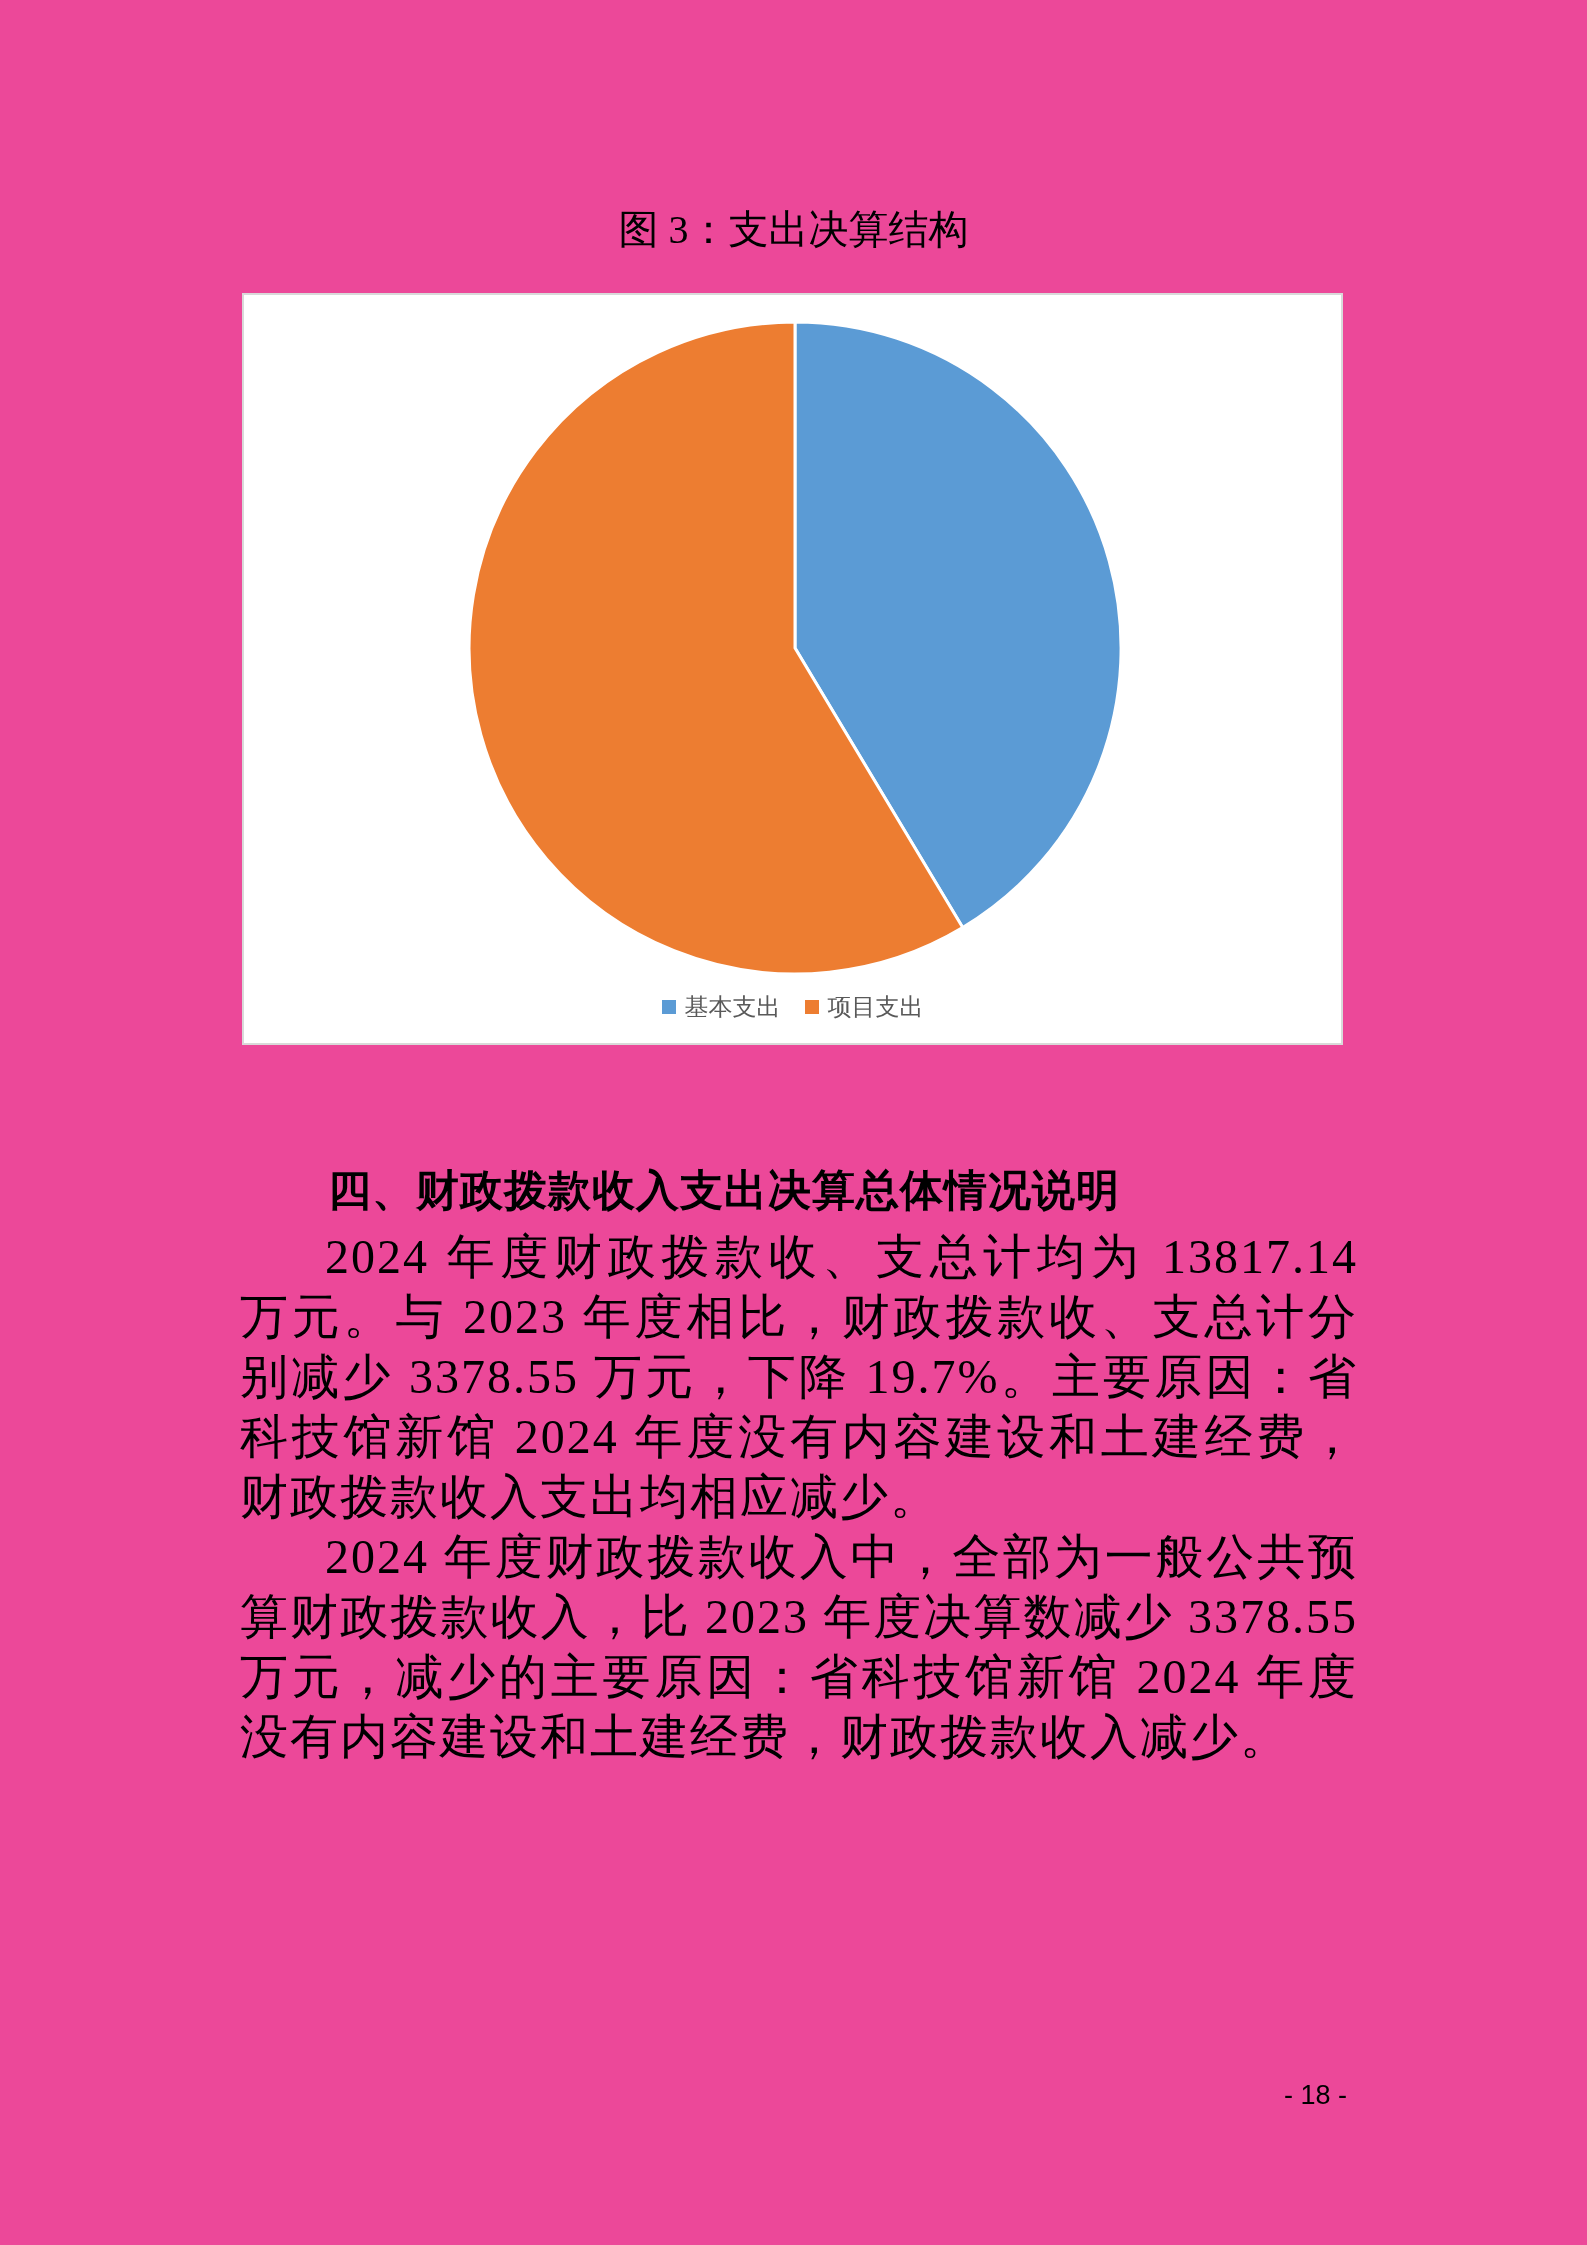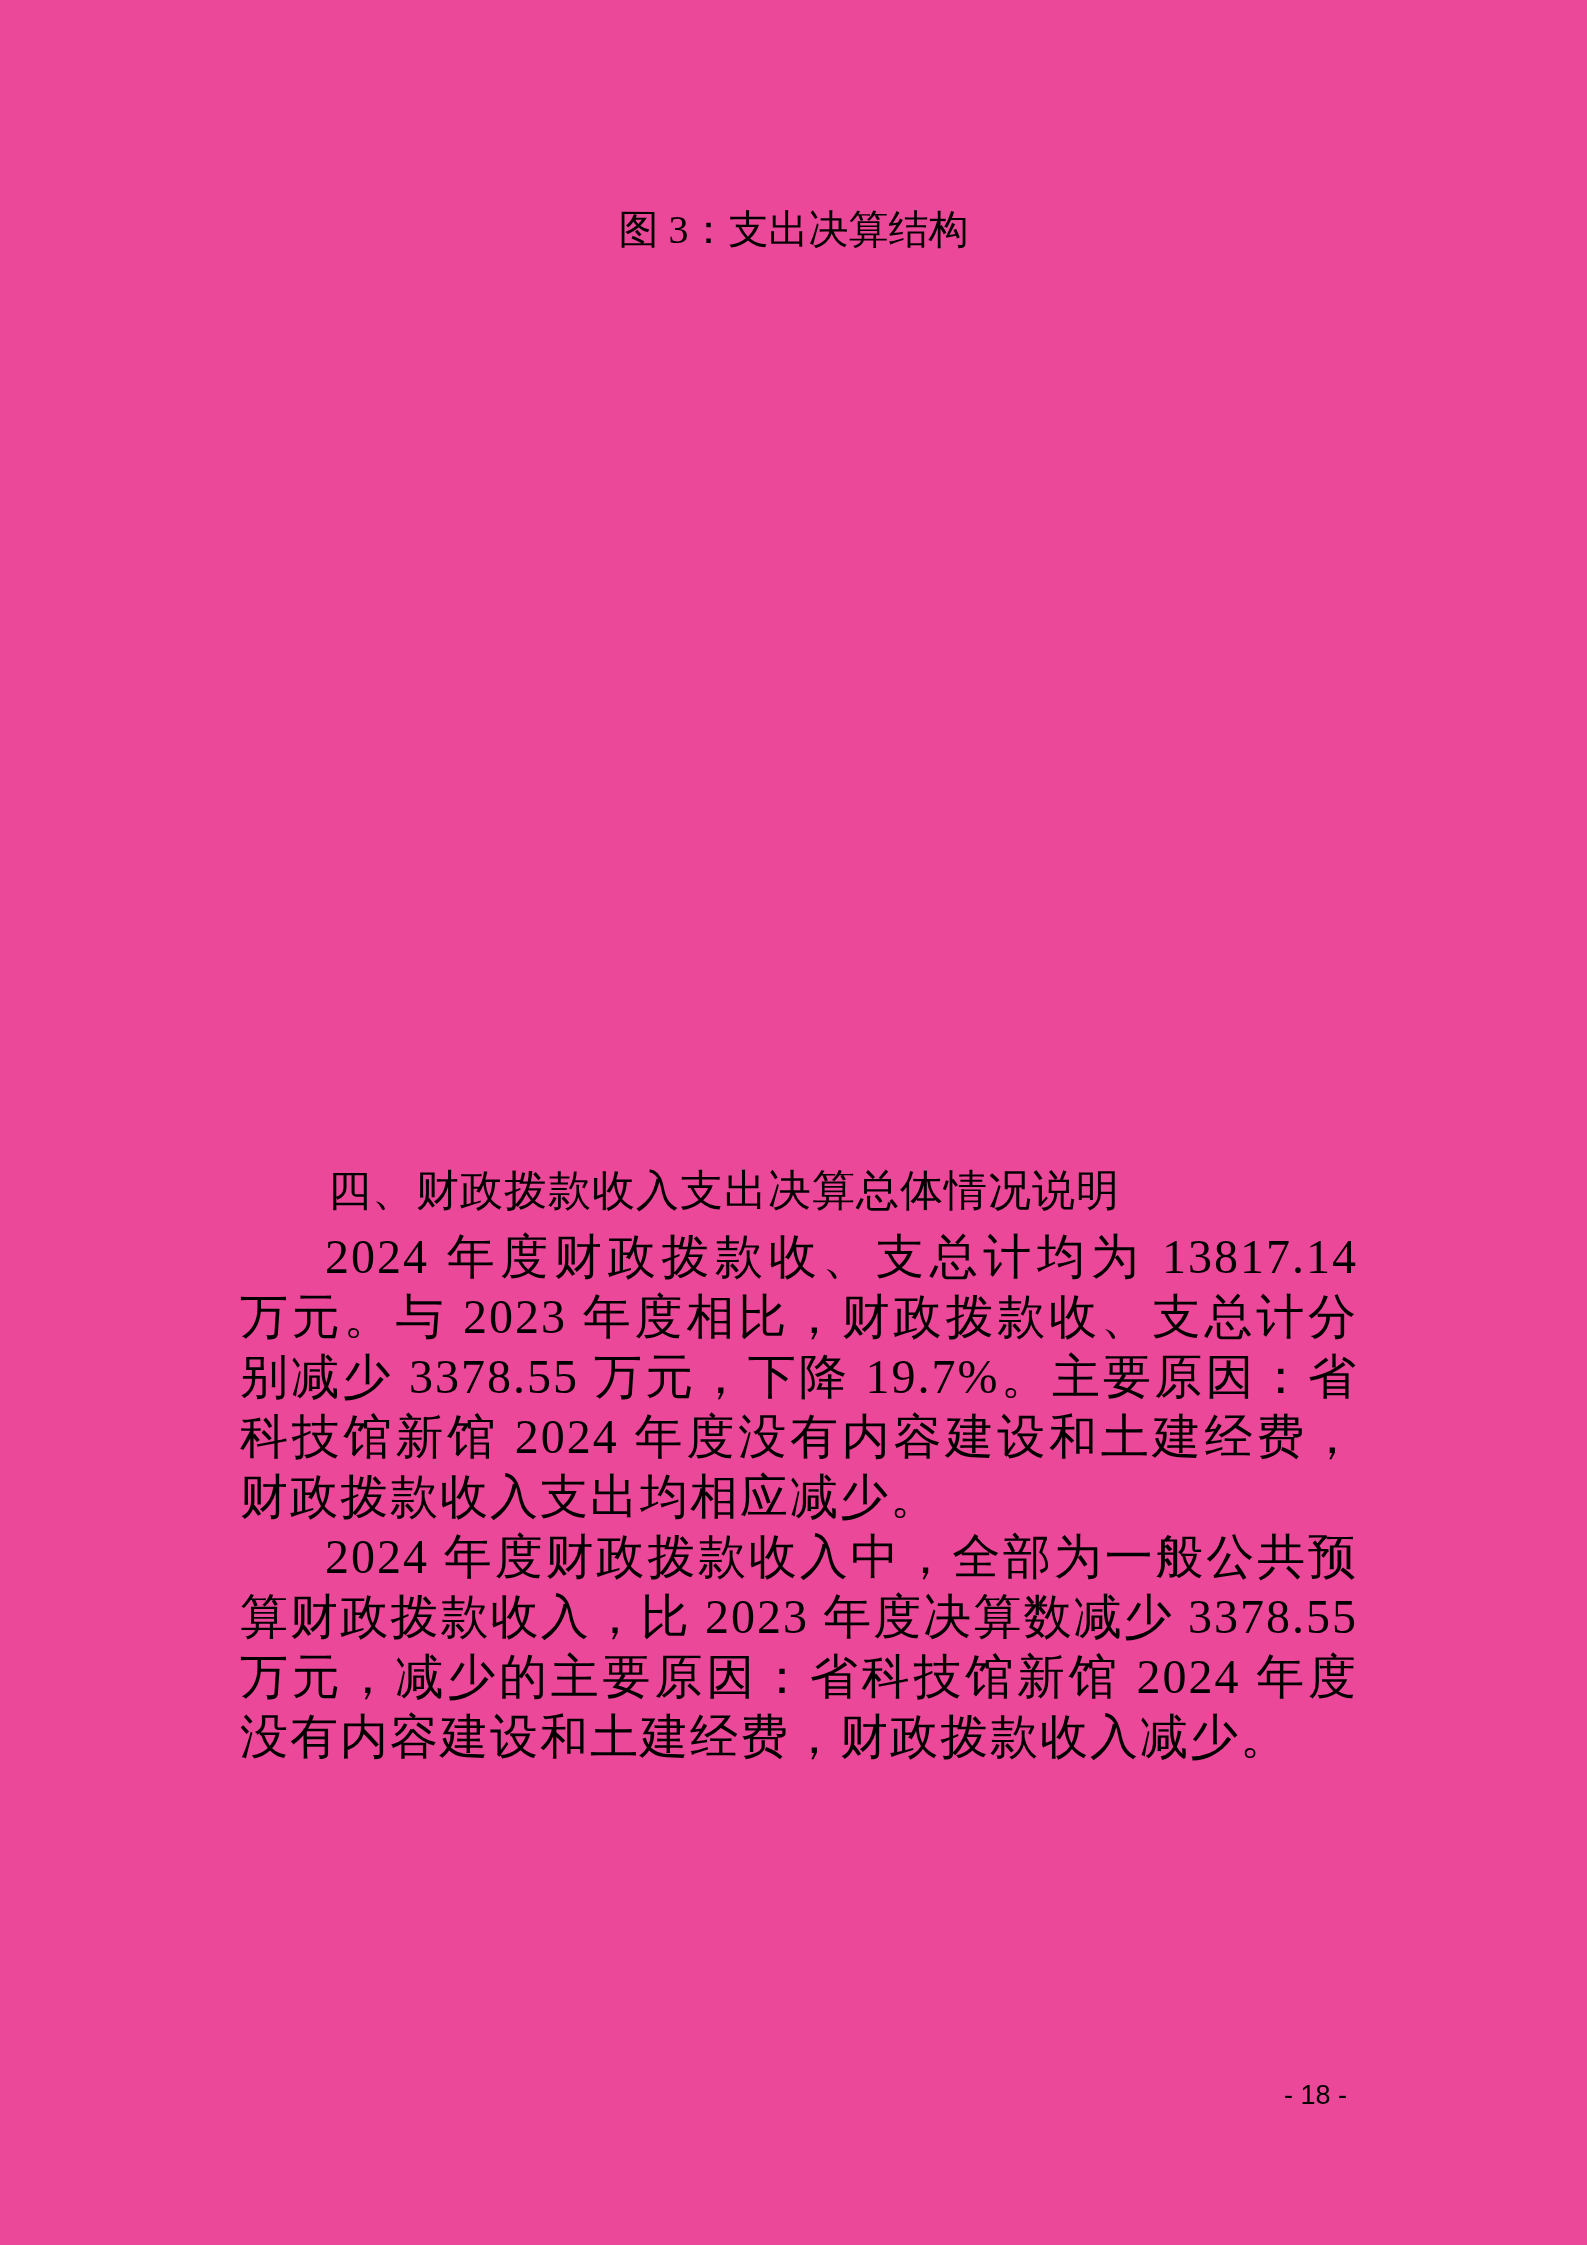--- a/index.html
+++ b/index.html
@@ -53,21 +53,21 @@
     width:14px;height:14px;
     display:inline-block;
   }
   .text-block{
     position:absolute;
     left:240px;top:1153px;
     width:1118px;
   }
   .section-heading{
     font-family:"Liberation Sans","DejaVu Sans",sans-serif;
-    font-weight:normal;
+    font-weight:bold;
     font-size:43px;
     line-height:74px;
     letter-spacing:1px;
     text-indent:88px;
     margin:0;
   }
   .body-par{
     font-size:48px;
     line-height:60px;
     letter-spacing:2px;
@@ -83,20 +83,36 @@
     color:#000;
   }
 </style>
 </head>
 <body>
 
 <div class="page">
 
   <div class="figure-title">图 3：支出决算结构</div>
 
+  <div class="chart-box">
+    <svg class="pie-svg" id="pie-svg" viewBox="0 0 1097 690">
+        <path d="M 551 353 L 551.0 27.0 A 326 326 0 0 1 718.7 632.6 Z" fill="#5B9BD5" stroke="#FFFFFF" stroke-width="3" stroke-linejoin="round"></path>
+        <path d="M 551 353 L 718.7 632.6 A 326 326 0 1 1 551.0 27.0 Z" fill="#ED7D31" stroke="#FFFFFF" stroke-width="3" stroke-linejoin="round"></path>
+      </svg>
+    <div class="chart-legend">
+      <div class="legend-item">
+        <span class="legend-swatch" style="background: rgb(91, 155, 213);"></span>
+        <span>基本支出</span>
+      </div>
+      <div class="legend-item">
+        <span class="legend-swatch" style="background: rgb(237, 125, 49);"></span>
+        <span>项目支出</span>
+      </div>
+    </div>
+  </div>
 
   <div class="text-block">
     <h2 class="section-heading">四、财政拨款收入支出决算总体情况说明</h2>
     <p class="body-par">2024 年度财政拨款收、支总计均为 13817.14 万元。与 2023 年度相比，财政拨款收、支总计分别减少 3378.55 万元，下降 19.7%。主要原因：省科技馆新馆 2024 年度没有内容建设和土建经费，财政拨款收入支出均相应减少。</p>
     <p class="body-par">2024 年度财政拨款收入中，全部为一般公共预算财政拨款收入，比 2023 年度决算数减少 3378.55 万元，减少的主要原因：省科技馆新馆 2024 年度没有内容建设和土建经费，财政拨款收入减少。</p>
   </div>
 
   <div class="page-number">- 18 -</div>
 
 </div>

